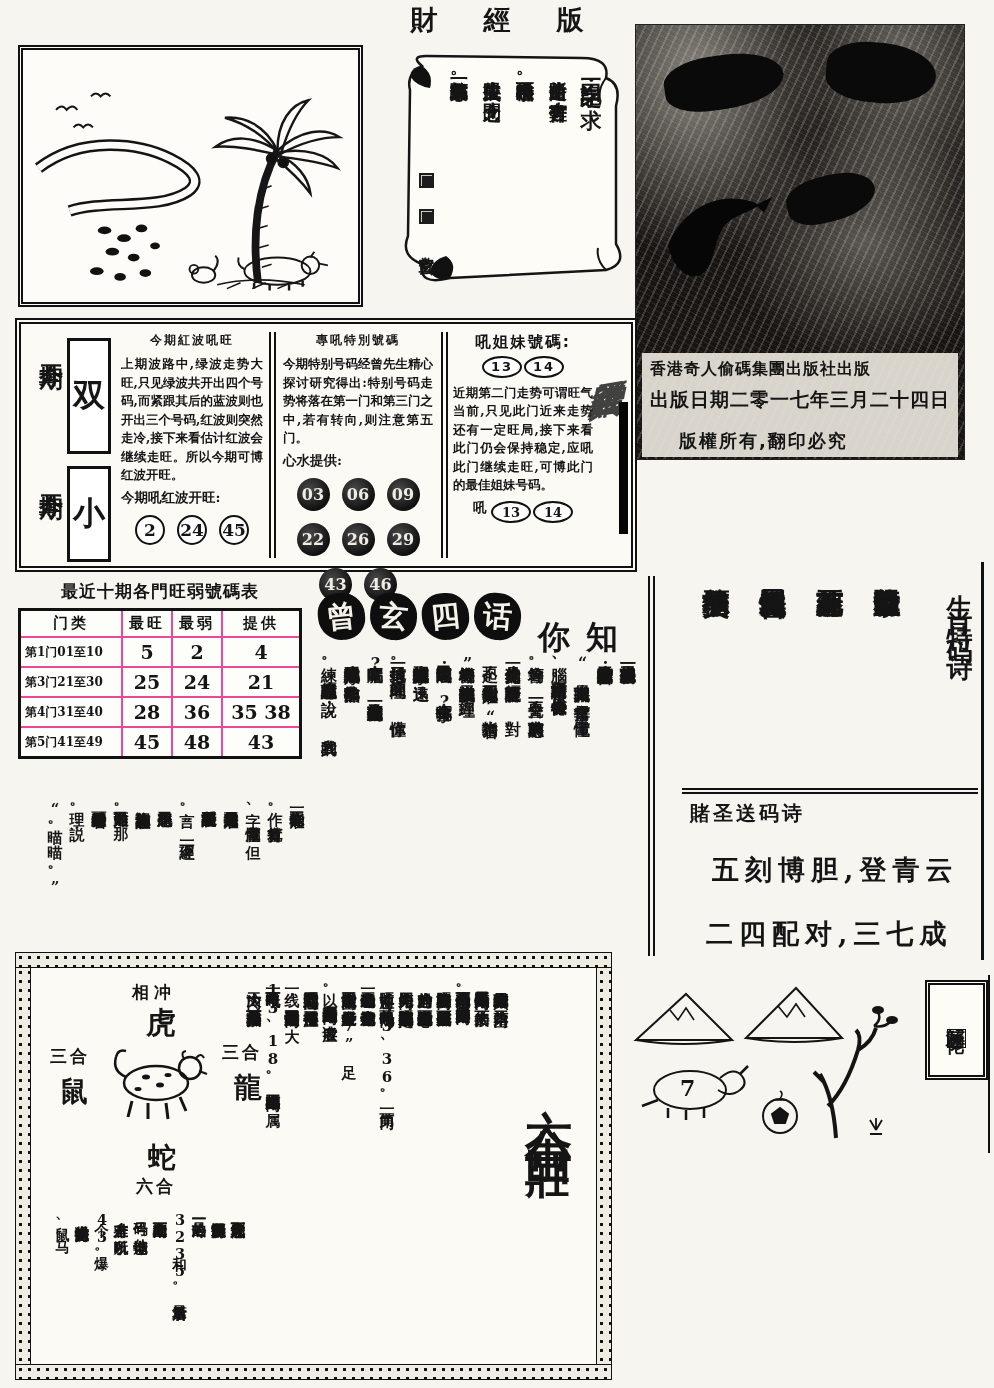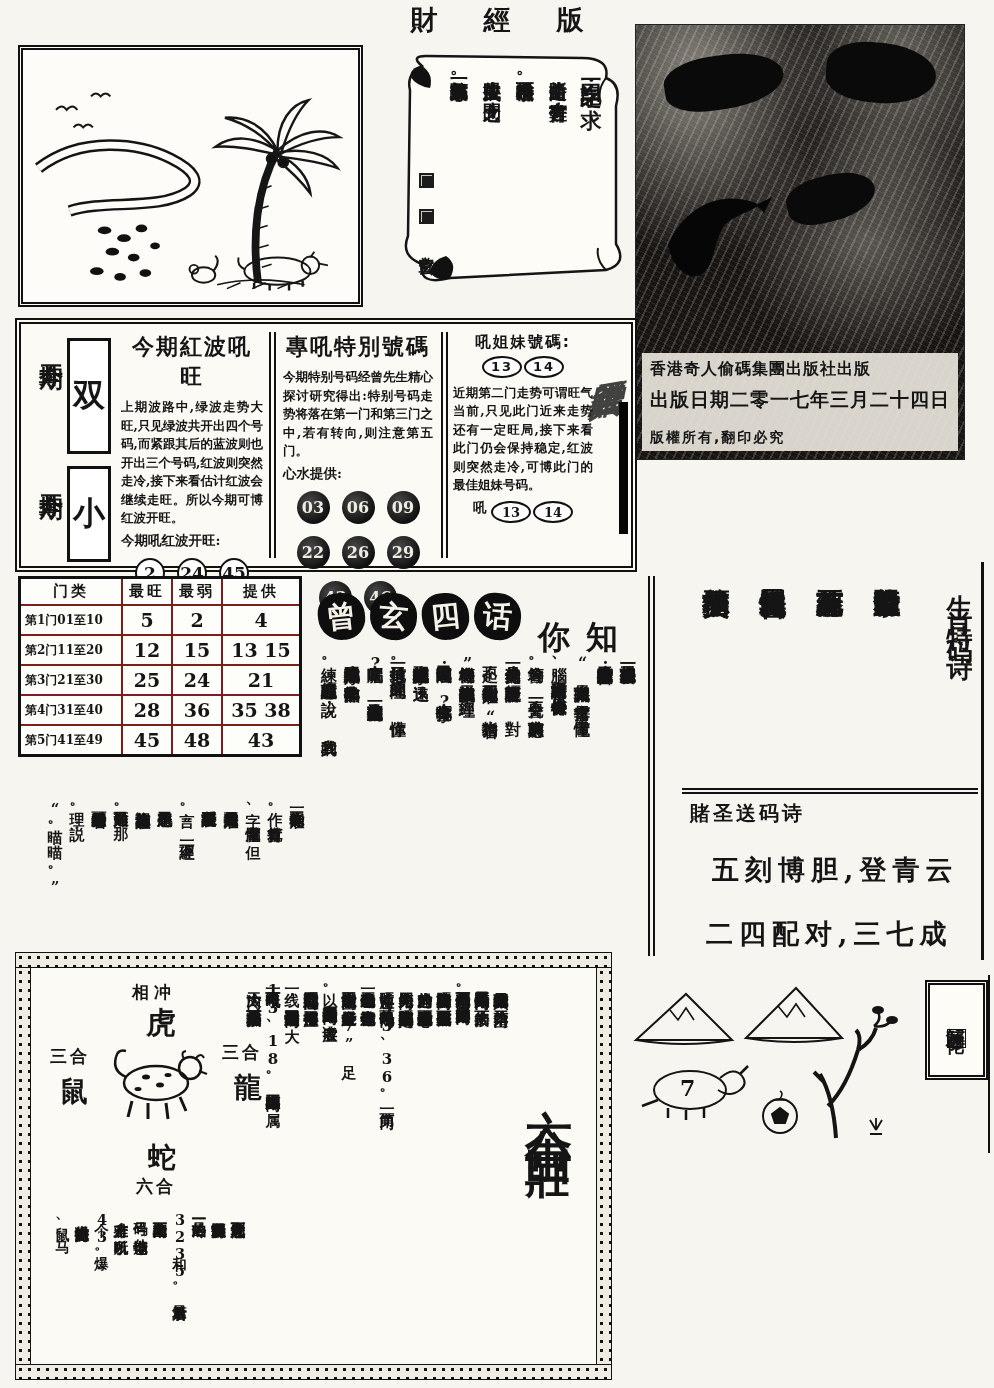--- a/index.html
+++ b/index.html
@@ -31,24 +31,24 @@
       repeating-linear-gradient(115deg, rgba(255,255,255,.16) 0 2px, rgba(0,0,0,0) 2px 8px),
       repeating-linear-gradient(28deg, rgba(255,255,255,.07) 0 1px, rgba(0,0,0,0) 1px 5px),
       radial-gradient(ellipse at 18% 12%, rgba(245,240,228,.5), rgba(0,0,0,0) 34%),
       radial-gradient(ellipse at 80% 8%, rgba(245,240,228,.35), rgba(0,0,0,0) 30%),
       radial-gradient(ellipse at 70% 50%, rgba(245,240,228,.3), rgba(0,0,0,0) 40%);}
   .cover-blob{position:absolute;background:#0a0a0a;border-radius:46% 54% 58% 42%;}
   .cover-text{position:absolute;left:6px;right:6px;top:328px;padding:6px 6px 4px 8px;
     background:rgba(233,229,219,.92);font-family:"DejaVu Sans",sans-serif;}
   .cover-line1{font-size:16px;font-weight:bold;letter-spacing:1px;}
   .cover-line2{font-size:19px;font-weight:900;margin-top:7px;letter-spacing:1px;}
-  .cover-line3{font-size:14px;font-weight:900;margin-top:16px;letter-spacing:2px;}
+  .cover-line3{font-size:18px;font-weight:900;margin-top:16px;letter-spacing:2px;margin-left:29px;}
   
   .band{left:15px;top:318px;width:622px;height:254px;border:6px double #111;background:#fbfaf5;}
-  .band h3{margin:0 0 6px 0;text-align:center;font-size:22px;font-weight:900;
+  .band h3{margin:0 0 6px 0;text-align:center;font-size:12px;font-weight:900;
     font-family:"DejaVu Sans",sans-serif;letter-spacing:2px;}
   .band p{margin:0;font-size:12.5px;line-height:18.5px;font-weight:bold;text-align:justify;}
   .band .sub{font-size:13.5px;font-weight:900;margin-top:4px;}
   .open-label{font-size:24px;font-weight:900;line-height:36px;}
   .open-box{border:3px solid #111;display:flex;align-items:center;justify-content:center;
     font-size:32px;font-weight:bold;background:#fff;}
   .vrule{top:8px;height:226px;width:7px;border-left:2px solid #111;border-right:2px solid #111;}
   .nums{display:flex;gap:12px;justify-content:center;margin-top:8px;flex-wrap:wrap;}
   .num-outline{width:30px;height:30px;border:2.5px solid #111;border-radius:50%;display:inline-flex;
     align-items:center;justify-content:center;font-size:17px;font-weight:900;background:#fff;}
@@ -56,21 +56,21 @@
     color:#efece4;display:inline-flex;align-items:center;justify-content:center;font-size:16px;font-weight:900;}
   .num-small{width:40px;height:22px;border-width:2px;font-size:13px;}
   .callig{left:566px;top:32px;width:42px;height:205px;font-size:34px;line-height:42px;
     transform:skewY(-8deg) rotate(-2deg);font-style:italic;color:#222;font-weight:bold;opacity:.85;}
   .band-bar{left:598px;top:78px;width:9px;height:132px;background:#050505;}
   
   .nums-table{left:18px;top:576px;width:284px;}
   .t-title{text-align:center;font-size:17px;font-weight:900;font-family:"DejaVu Sans",sans-serif;
     letter-spacing:1px;margin:4px 0 5px 0;}
   table{width:100%;border-collapse:collapse;border:3px solid #111;background:#fdfdf9;}
-  th,td{border:2px solid #7f1d1d;text-align:center;padding:3px 2px;}
+  th,td{border:2px solid #ec4899;text-align:center;padding:3px 2px;}
   th{font-size:15px;font-weight:900;letter-spacing:3px;}
   td{font-size:19px;font-weight:bold;}
   td.lbl{font-size:12px;font-weight:900;text-align:left;padding-left:4px;letter-spacing:0;}
   
   .story-title{left:318px;top:584px;width:322px;height:64px;display:flex;align-items:center;gap:5px;}
   .bubble{width:47px;height:47px;background:#0e0e0e;color:#f5f2ea;border-radius:42% 48% 45% 50%;
     display:inline-flex;align-items:center;justify-content:center;font-size:29px;font-weight:900;}
   .bubble:nth-child(odd){transform:rotate(-6deg);}
   .bubble:nth-child(even){transform:rotate(5deg);}
   .story-title .plain{font-size:32px;font-weight:900;letter-spacing:16px;margin-left:12px;margin-top:44px;}
@@ -244,54 +244,49 @@
     <div class="abs vrule" style="left:420px;" data-name="divider"></div>
 
     <div class="abs" style="left:432px;top:8px;width:140px;" data-name="sister-number-section">
       <h3 style="font-size:15.5px;" data-name="sister-number-title">
         <span data-name="sister-title-text">吼姐妹號碼:</span>
         <span class="bind-list" style="display:inline-flex;gap:2px;vertical-align:-4px;">
             <span class="num-outline num-small" data-name="lottery-number">13</span>
             <span class="num-outline num-small" data-name="lottery-number">14</span>
           </span>
       </h3>
-      <p data-name="sister-number-body">近期第二门走势可谓旺气当前,只见此门近来走势还有一定旺局,接下来看此门仍会保持稳定,红波则突然走冷,可博此门的最佳姐妹号码。</p>
+      <p data-name="sister-number-body">近期第二门走势可谓旺气当前,只见此门近来走势还有一定旺局,接下来看此门仍会保持稳定,应吼此门继续走旺,可博此门的最佳姐妹号码。</p>
       <div class="sub" style="text-align:center;" data-name="sister-number-footer">
         <span data-name="sister-sub-text">吼</span>
         <span class="bind-list" style="display:inline-flex;gap:2px;vertical-align:-5px;">
             <span class="num-outline num-small" data-name="lottery-number">13</span>
             <span class="num-outline num-small" data-name="lottery-number">14</span>
           </span>
       </div>
     </div>
 
     <div class="abs vtext callig" data-name="calligraphy-motto">贈圣真經</div>
     <div class="abs band-bar" data-name="ink-bar"></div>
   </div>
 
   <div class="abs nums-table" data-name="gate-strength-table">
+    <div class="t-title" data-name="table-title">最近十期各門旺弱號碼表</div>
     <table>
       <tbody>
           <tr>
         <th data-name="col-header">门类</th>
         <th data-name="col-header">最旺</th>
         <th data-name="col-header">最弱</th>
         <th data-name="col-header">提供</th>
       </tr>
       <tr data-name="table-row">
         <td class="lbl" data-name="gate-label">第1门01至10</td>
         <td data-name="cell">5</td>
         <td data-name="cell">2</td>
         <td data-name="cell">4</td>
-      </tr>
-      <tr data-name="table-row">
-        <td class="lbl" data-name="gate-label">第2门11至20</td>
-        <td data-name="cell">12</td>
-        <td data-name="cell">15</td>
-        <td data-name="cell">13 15</td>
       </tr>
       <tr data-name="table-row">
         <td class="lbl" data-name="gate-label">第3门21至30</td>
         <td data-name="cell">25</td>
         <td data-name="cell">24</td>
         <td data-name="cell">21</td>
       </tr>
       <tr data-name="table-row">
         <td class="lbl" data-name="gate-label">第4门31至40</td>
         <td data-name="cell">28</td>

